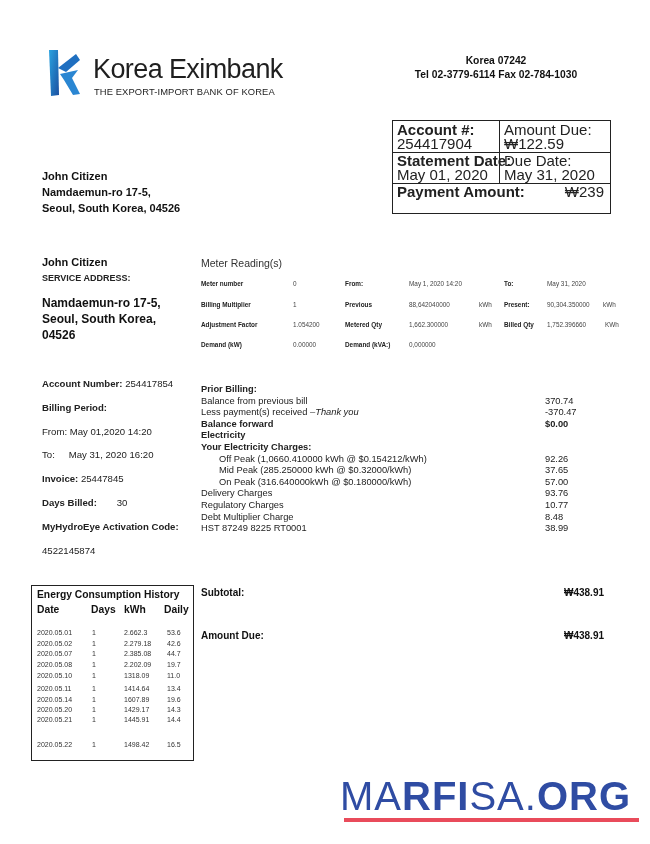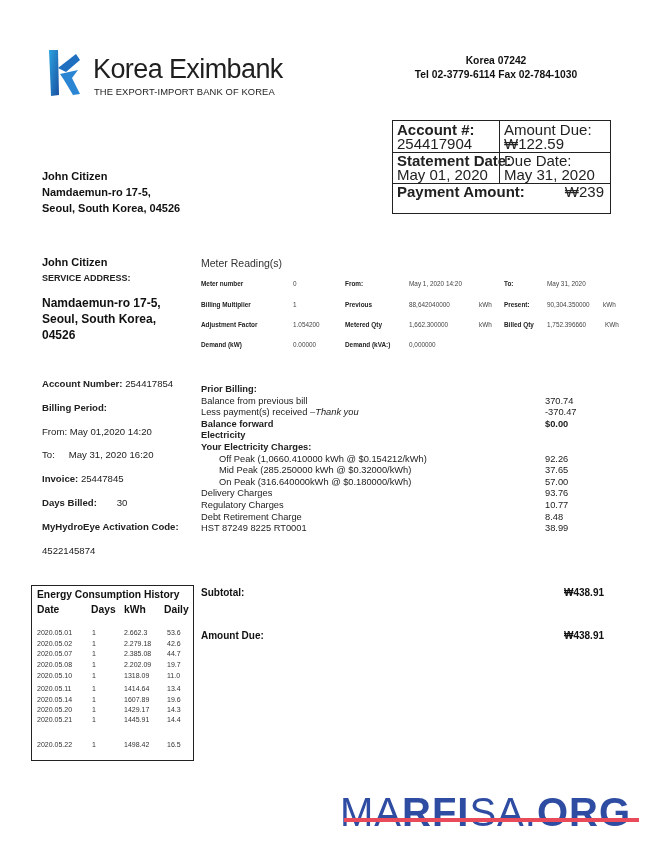--- a/index.html
+++ b/index.html
@@ -51,21 +51,21 @@
     .history { left: 31px; top: 585px; width: 163px; height: 176px; border: 1px solid #222; }
     .history .title { position: absolute; left: 5px; top: 3px; font-size: 10.3px; font-weight: bold; color: #111; white-space: nowrap; }
     .history .hdr { position: absolute; top: 18px; font-size: 10.3px; font-weight: bold; color: #111; }
     .history .r { position: absolute; font-size: 7px; color: #333; white-space: nowrap; }
 
     
     .totals-lbl { left: 201px; font-size: 10px; font-weight: bold; color: #111; }
     .totals-val { left: 564px; font-size: 10px; font-weight: bold; color: #111; }
 
     
-    .watermark { left: 340px; top: 776px; font-size: 40px; color: #2f4ca3; letter-spacing: 1px; white-space: nowrap; line-height: 40px; margin-top: 16px; }
+    .watermark { left: 340px; top: 776px; font-size: 40px; color: #2f4ca3; letter-spacing: 1px; white-space: nowrap; line-height: 40px; }
     .watermark .bold { font-weight: bold; }
     .watermark-bar { left: 344px; top: 818px; width: 295px; height: 4px; background: #e94b5b; }
   </style>
 </head>
 <body>
 
 <div class="abs logo">
   <svg class="logo-mark" viewBox="0 0 36 50">
     <defs>
       <linearGradient id="kg" x1="0" y1="0" x2="1" y2="1">
@@ -210,21 +210,21 @@
     </div>
   <div class="charge-row">
       <span class="lbl">Delivery  Charges</span>
       <span class="val">93.76</span>
     </div>
   <div class="charge-row">
       <span class="lbl">Regulatory Charges</span>
       <span class="val">10.77</span>
     </div>
   <div class="charge-row">
-      <span class="lbl">Debt Retirement Charge</span>
+      <span class="lbl">Debt Multiplier Charge</span>
       <span class="val">8.48</span>
     </div>
   <div class="charge-row">
       <span class="lbl">HST 87249 8225 RT0001</span>
       <span class="val">38.99</span>
     </div>
 </div>
 
 <div class="abs history">
   <div class="title">Energy Consumption History</div>

